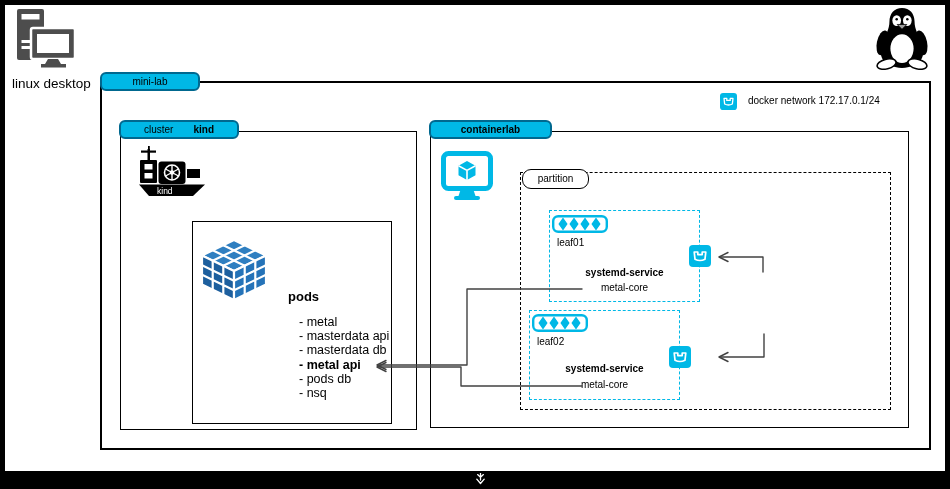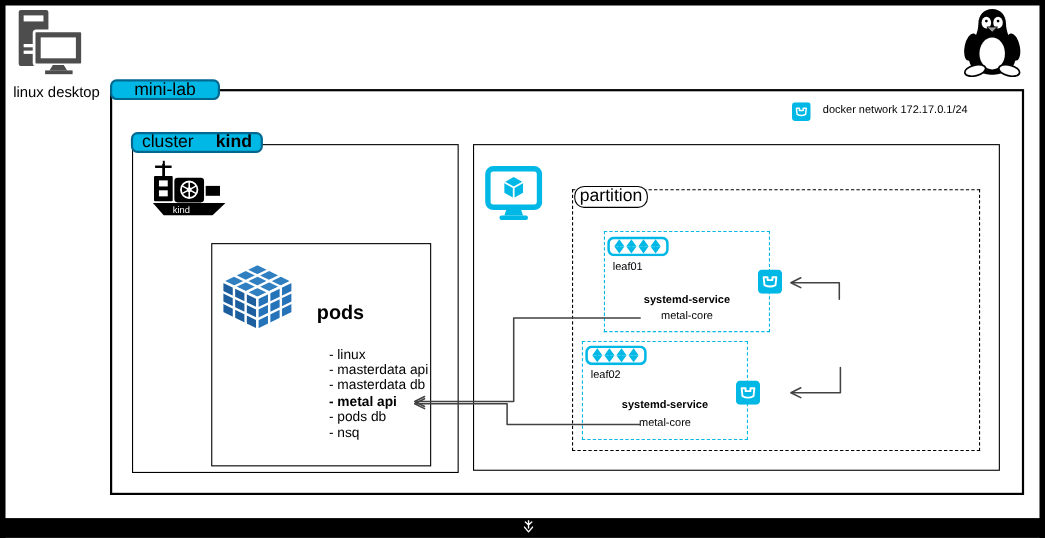--- a/index.html
+++ b/index.html
@@ -6,21 +6,21 @@
   *{box-sizing:border-box}
   :root{--cyan:#00b8e6;--cyanborder:#00688f;--gray:#4d4d4d;--line:#424242}
   .stage{position:relative;width:950px;height:489px;background:#fff;overflow:hidden;
          font-family:"Liberation Sans",sans-serif;color:#000}
   .abs{position:absolute}
   .box{position:absolute;border:1.5px solid #000;background:transparent}
   .box.thick{border-width:2px}
   .box.dashed{border:1.5px dashed #000}
   .box.cyandash{border:1.6px dashed var(--cyan)}
   .tab{position:absolute;display:flex;align-items:center;justify-content:center;
-       white-space:nowrap;font-size:16px;line-height:1}
+       white-space:nowrap;font-size:10px;line-height:1}
   .tab.cyan{background:var(--cyan);border:2px solid var(--cyanborder);border-radius:6px}
   .tab.white{background:#fff;border:1.5px solid #000;border-radius:9px}
   .txt{position:absolute;white-space:nowrap;font-size:10px;line-height:1.15}
   .center{text-align:center}
   .bold{font-weight:bold}
   .small{font-size:12.5px}
   .podlist{position:absolute}
   .podlist .pod{font-size:12.5px;line-height:14.2px;white-space:nowrap}
   .frame{position:absolute;background:#000}
   svg{display:block}
@@ -104,32 +104,35 @@
     <svg class="abs" style="left:8px;top:17px" width="66" height="62" viewBox="0 0 66 62">
       <g stroke="#fff" stroke-width="2.2" stroke-linejoin="round">
         <path d="M33,1 L65,16.5 L33,32 L1,16.5 Z" fill="#2f7fc1"></path>
         <path d="M11.7,11.3 L43.7,26.8 M22.3,6.2 L54.3,21.7 M43.7,6.2 L11.7,21.7 M54.3,11.3 L22.3,26.8" fill="none"></path>
         <path d="M1,16.5 L33,32 L33,61 L1,45.5 Z" fill="#1d5f9e"></path>
         <path d="M11.7,21.7 L11.7,50.7 M22.3,26.8 L22.3,55.8 M1,26.2 L33,41.7 M1,35.8 L33,51.3" fill="none"></path>
         <path d="M33,32 L65,16.5 L65,45.5 L33,61 Z" fill="#2573b8"></path>
         <path d="M43.7,26.8 L43.7,55.8 M54.3,21.7 L54.3,50.7 M33,41.7 L65,26.2 M33,51.3 L65,35.8" fill="none"></path>
       </g>
     </svg>
-    <div class="txt bold" style="left:95px;top:52px;font-size:18px">pods</div>
+    <div class="txt bold" style="left:95px;top:68px;font-size:13px">pods</div>
     <div class="podlist" style="left:106px;top:93px">
-      <div class="pod">- linux</div>
+      <div class="pod">- metal</div>
       <div class="pod">- masterdata api</div>
       <div class="pod">- masterdata db</div>
       <div class="pod bold">- metal api</div>
       <div class="pod">- pods db</div>
       <div class="pod">- nsq</div>
     </div>
   </div>
 
   <div class="box" style="left:430px;top:131px;width:479px;height:297px">
+    <div class="tab cyan bold" style="left:-2px;top:-12px;width:123px;height:19px">
+      <b>containerlab</b>
+    </div>
     <svg class="abs" style="left:10px;top:19px" width="52" height="50" viewBox="0 0 52 50">
       <rect x="2.5" y="2.5" width="47" height="35" rx="5" fill="#fff" stroke="#00b8e6" stroke-width="5"></rect>
       <path d="M26,10 L34.5,14.7 L34.5,24.2 L26,29 L17.5,24.2 L17.5,14.7 Z" fill="#00b8e6"></path>
       <path d="M26,19.4 L26,29 M26,19.4 L34.5,14.7 M26,19.4 L17.5,14.7" stroke="#fff" stroke-width="1.6"></path>
       <path d="M20,37.5 L32,37.5 L34.5,45 L17.5,45 Z" fill="#00b8e6"></path>
       <rect x="13" y="45" width="26" height="4" rx="2" fill="#00b8e6"></rect>
     </svg>
   </div>
 
   <div class="box dashed" style="left:520px;top:172px;width:371px;height:238px">

